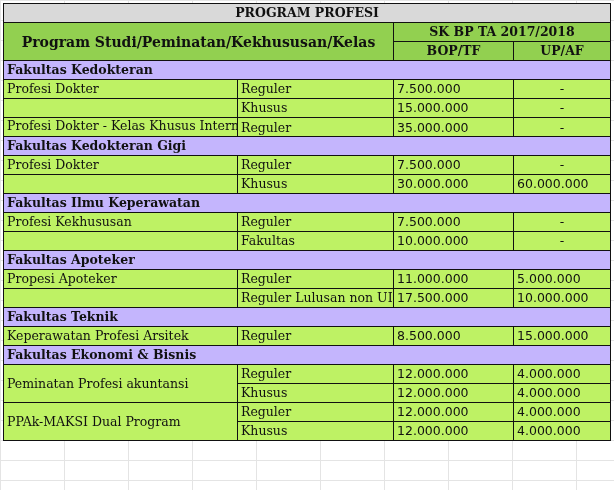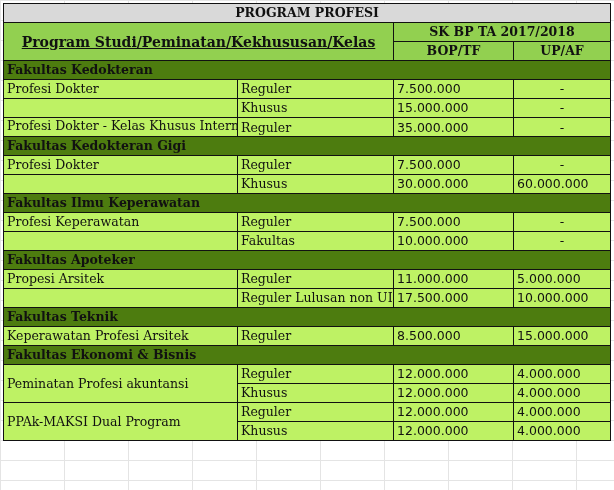--- a/index.html
+++ b/index.html
@@ -35,23 +35,23 @@
     font-size: 13px;
     height: 19px;
   }
   .hdr td {
     background: #92d050;
     text-align: center;
     font-weight: bold;
     font-size: 13.5px;
     height: 18px;
   }
-  .hdr td.prog-hdr { font-size: 14px; text-decoration: underline; }
+  .hdr td.prog-hdr { font-size: 14px; }
   .fac td {
-    background: #4d7c0f;
+    background: #c4b5fd;
     font-weight: bold;
     font-size: 13px;
     height: 17px;
     border-bottom: 2px solid #111;
   }
   .row td { background: #bef264; }
   td.num { text-align: left; font-family: "DejaVu Sans", "Liberation Sans", sans-serif; font-size: 12px; }
   td.dash { text-align: center; font-family: "DejaVu Sans", "Liberation Sans", sans-serif; font-size: 12px; }
   td.va-bottom { vertical-align: bottom; }
   td.va-top { vertical-align: top; }
@@ -119,37 +119,37 @@
       <td></td>
       <td>Khusus</td>
       <td class="num">30.000.000</td>
       <td class="num">60.000.000</td>
     </tr>
 
     <tr class="fac">
       <td colspan="4">Fakultas Ilmu Keperawatan</td>
     </tr>
     <tr class="row">
-      <td>Profesi Keperawatan</td>
+      <td>Profesi Kekhususan</td>
       <td>Reguler</td>
       <td class="num">7.500.000</td>
       <td class="dash">-</td>
     </tr>
     <tr class="row">
       <td></td>
       <td>Fakultas</td>
       <td class="num">10.000.000</td>
       <td class="dash">-</td>
     </tr>
 
     <tr class="fac">
       <td colspan="4">Fakultas Apoteker</td>
     </tr>
     <tr class="row">
-      <td>Propesi Arsitek</td>
+      <td>Propesi Apoteker</td>
       <td>Reguler</td>
       <td class="num">11.000.000</td>
       <td class="num">5.000.000</td>
     </tr>
     <tr class="row">
       <td></td>
       <td>Reguler Lulusan non UI</td>
       <td class="num">17.500.000</td>
       <td class="num">10.000.000</td>
     </tr>

